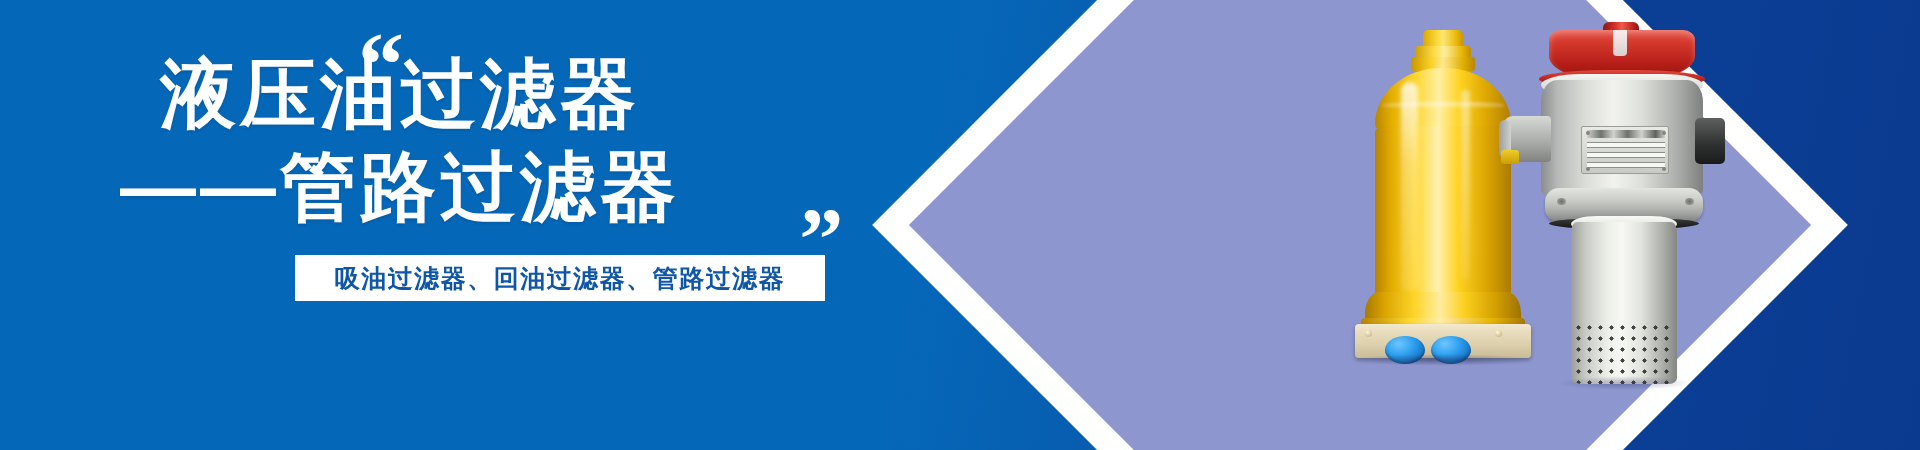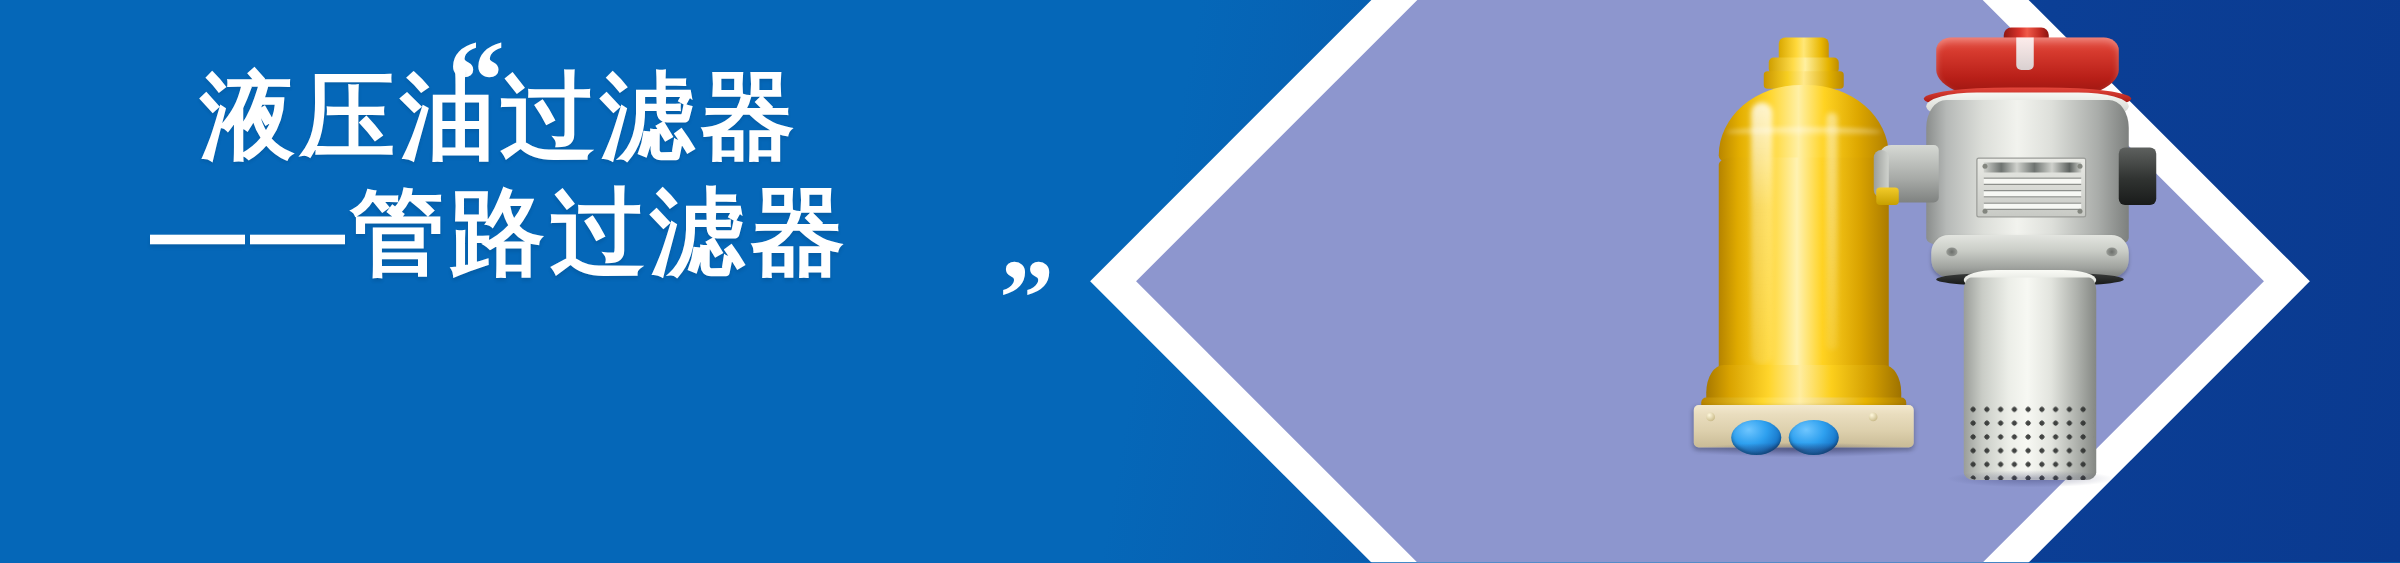--- a/index.html
+++ b/index.html
@@ -333,16 +333,19 @@
 
     <span class="quote-open">“</span>
 
     <div class="headline">
       <span class="hl-line">液压油过滤器</span>
       <span class="hl-line">——管路过滤器</span>
     </div>
 
     <span class="quote-close">„</span>
 
+    <div class="subtitle-box">
+      <span class="subtitle-text">吸油过滤器、回油过滤器、管路过滤器</span>
+    </div>
 
   </div>
 
 </div>
 
 </body></html>

